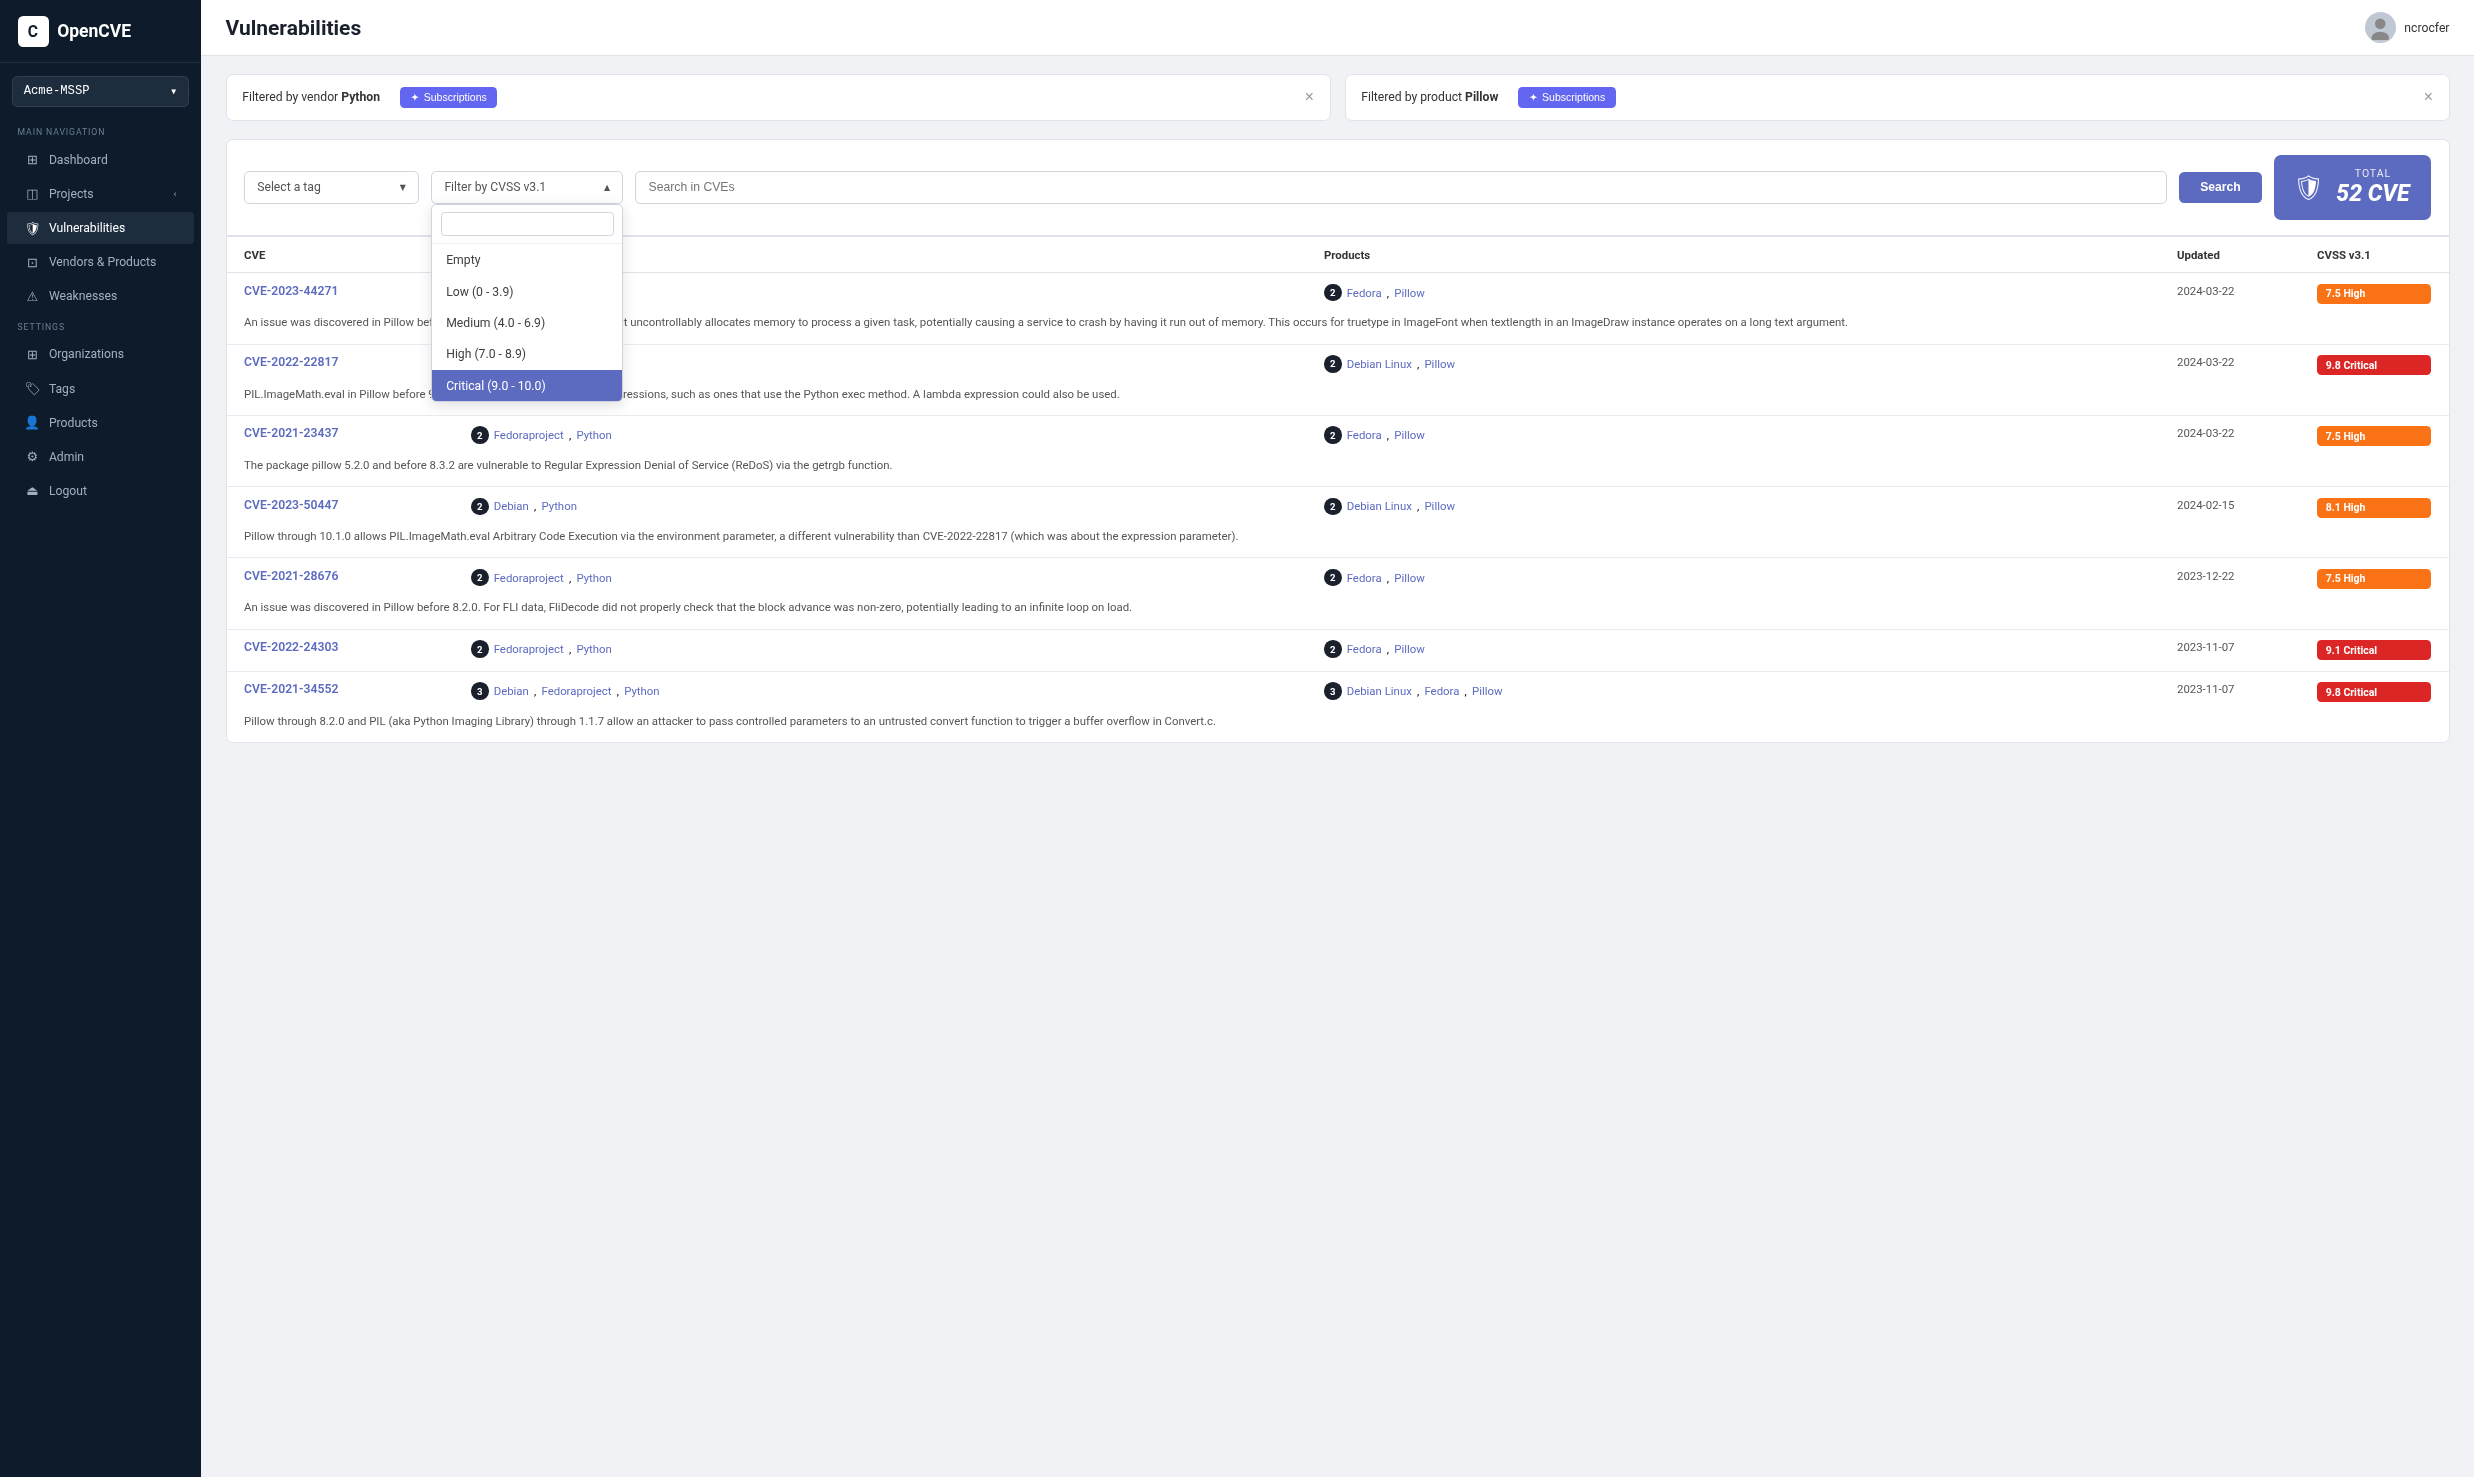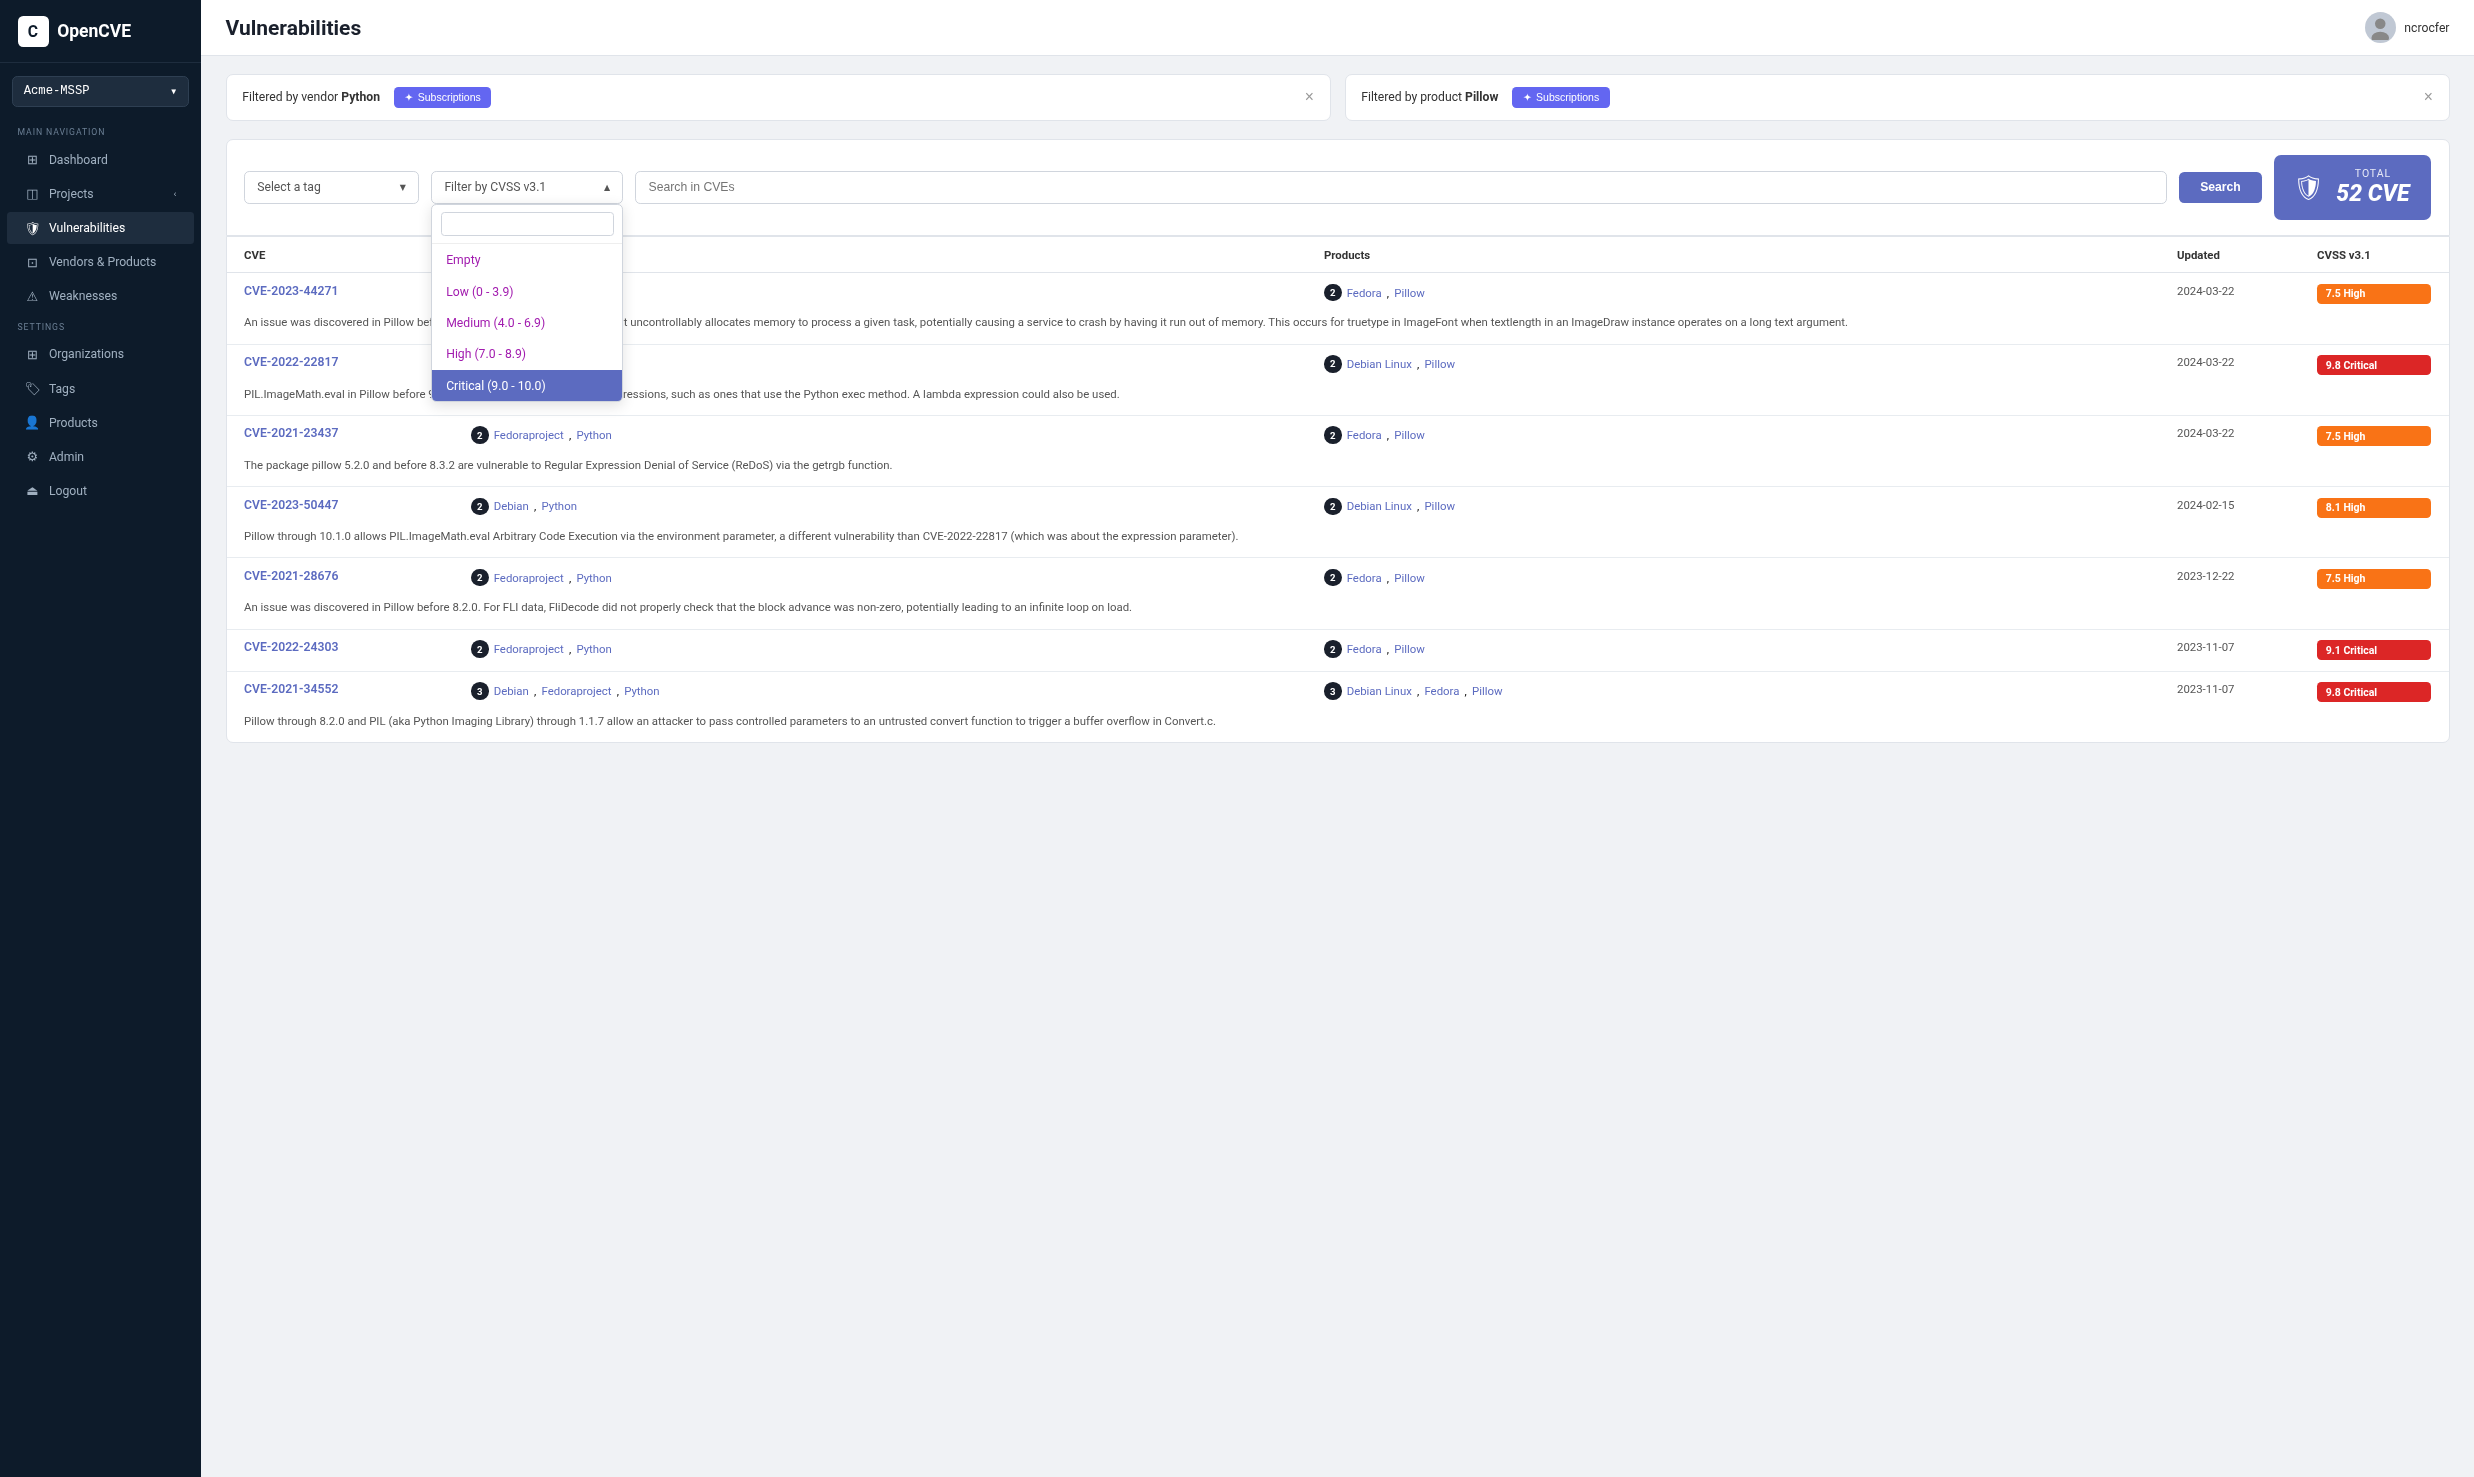--- a/index.html
+++ b/index.html
@@ -95,21 +95,21 @@
       background: #fff;
       border: 0.9px solid #e0e4ea;
       border-radius: 7px;
       padding: 12.2px 15.7px;
       display: flex;
       align-items: center;
       justify-content: space-between;
       font-size: 12.2px;
       color: #333;
     }
-    .filter-banner .filter-left { display: flex; align-items: center; gap: 14px; }
+    .filter-banner .filter-left { display: flex; align-items: center; gap: 20px; }
     .filter-banner .sub-btn {
       background: #6366f1;
       color: #fff;
       border: none;
       border-radius: 4.4px;
       padding: 4.4px 10.5px;
       font-size: 10.5px;
       cursor: pointer;
       display: flex; align-items: center; gap: 4.4px;
     }
@@ -194,21 +194,21 @@
       width: 100%;
       border: 0.9px solid #d0d5dd;
       border-radius: 3.5px;
       padding: 5.2px 8.7px;
       font-size: 11.4px;
       outline: none;
     }
     .dropdown-item {
       padding: 8.7px 14px;
       font-size: 12.2px;
-      color: #a21caf;
+      color: #404040;
       cursor: pointer;
     }
     .dropdown-item.selected { background: #5c6bc0; color: #fff; }
 
     
     .cve-table {
       background: #fff;
       border: 0.9px solid #e0e4ea;
       border-radius: 0 0 7px 7px;
       overflow: hidden;

